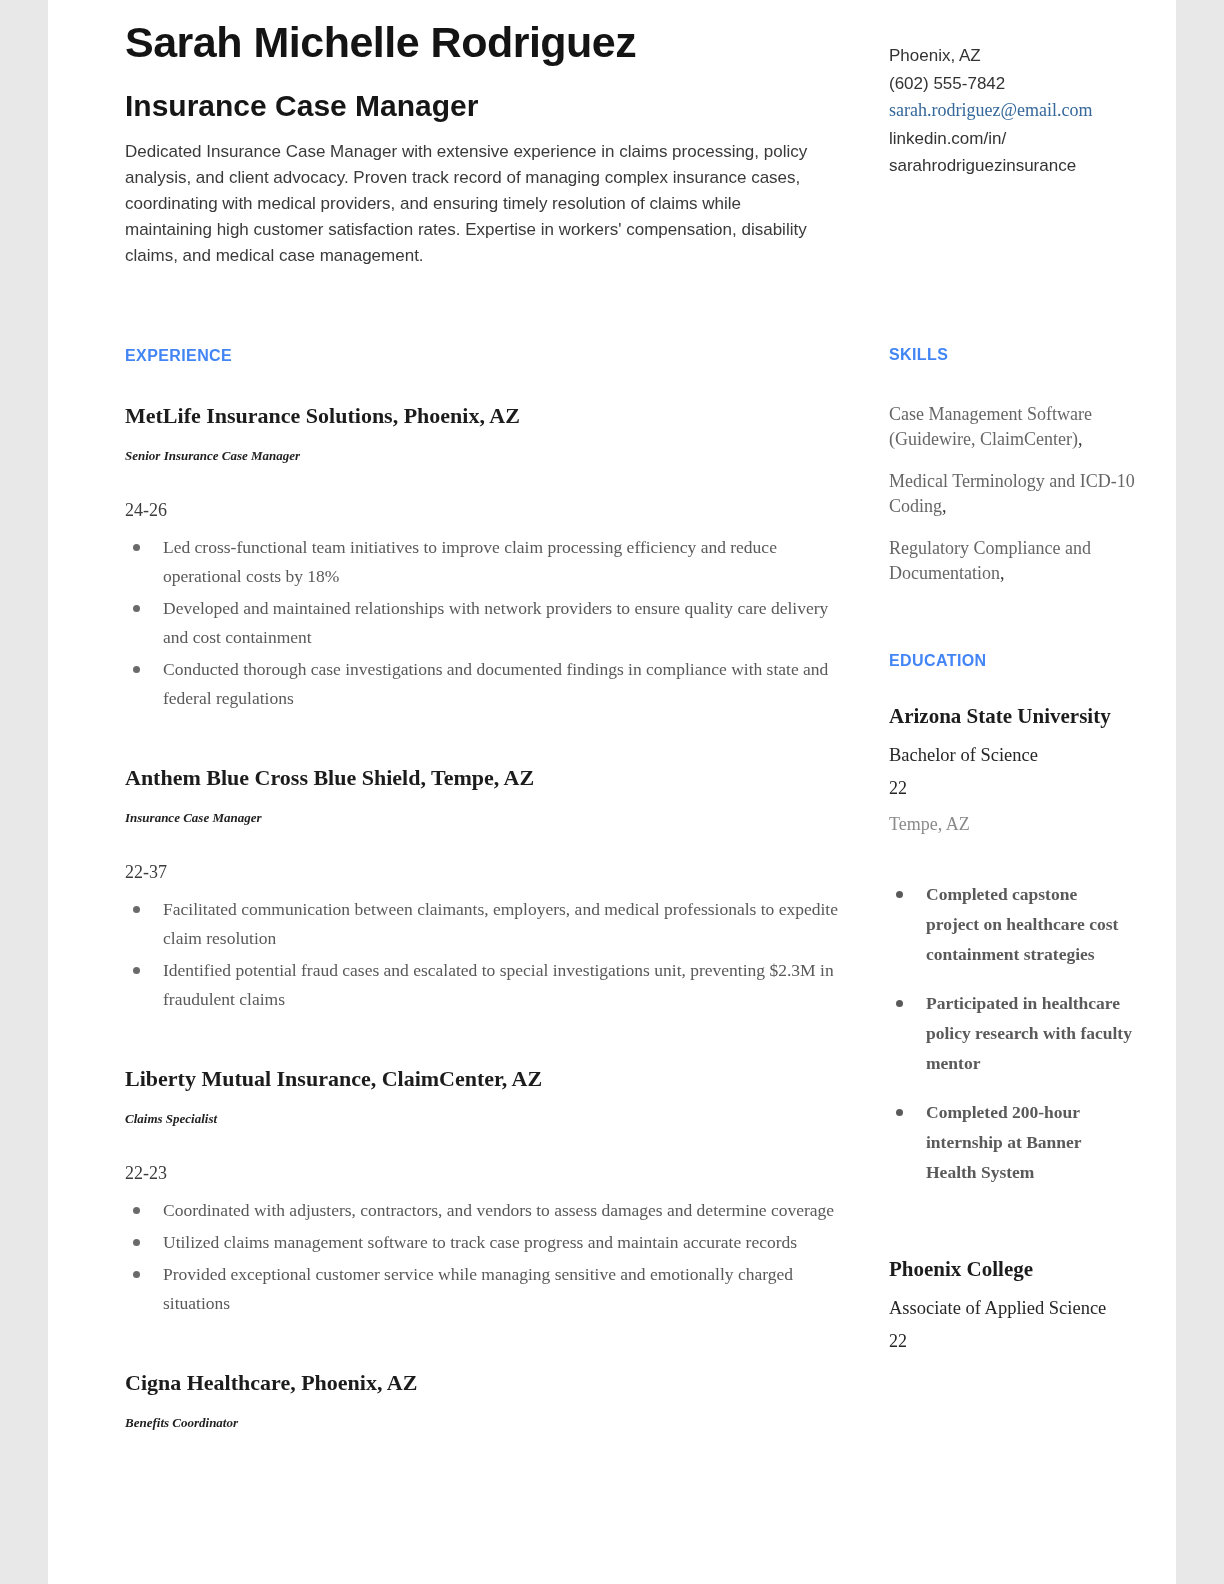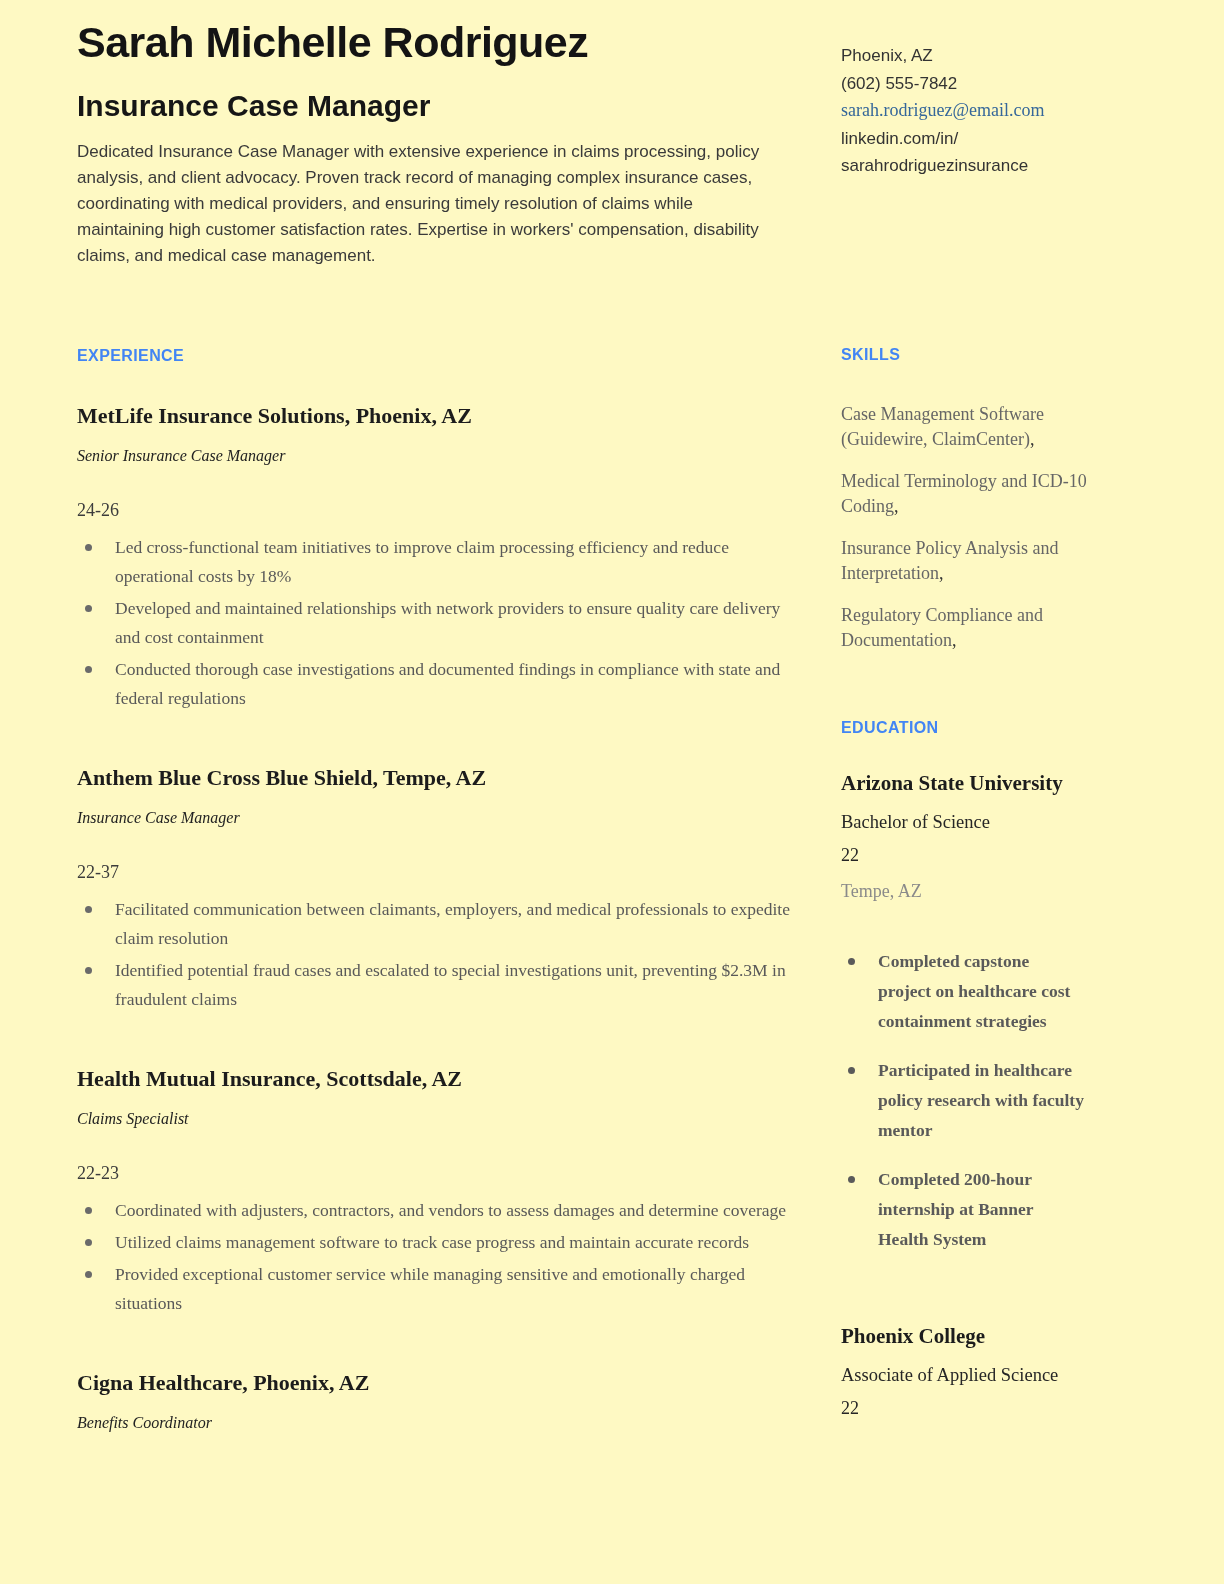--- a/index.html
+++ b/index.html
@@ -1,19 +1,19 @@
 <!DOCTYPE html>
 <html style="--accent_blue: #4285f4; --link_blue: #35679a;"><head>
 <meta charset="utf-8">
 <style>
   * { margin:0; padding:0; box-sizing:border-box; }
   html,body { background:#e8e8e8; }
   .page {
-    position:relative; width:1224px; height:1584px; margin:0 auto;
-    background:#fef9c3; overflow:hidden;
+    position:relative; width:1128px; height:1584px; margin:0 auto;
+    background:#ffffff; overflow:hidden;
     font-family:"Liberation Sans", sans-serif;
     -webkit-font-smoothing:antialiased;
   }
   .left  { position:absolute; left:77px;  top:20px; width:716px; }
   .right { position:absolute; left:841px; top:42px; width:292px; }
 
   
   .name  { font-size:43px; font-weight:bold; color:#141414; letter-spacing:-0.5px; line-height:1.05; }
   .title { margin-top:24px; font-size:30px; font-weight:bold; color:#161616; }
   .summary { margin-top:16px; width:698px; font-size:17px; line-height:26px; color:#3a3a3a; }
@@ -21,21 +21,21 @@
   
   .sec-head { font-size:16px; font-weight:bold; letter-spacing:0.4px; color:var(--accent_blue,#4285f4); line-height:18px; }
   .sec-head.experience { margin-top:78px; }
   .sec-head.skills     { margin-top:166px; }
   .sec-head.education  { margin-top:66px; }
 
   
   .job { margin-top:38px; }
   .job + .job { margin-top:52px; }
   .company  { font-family:"Liberation Serif", serif; font-size:22px; font-weight:bold; color:#1c1c1c; line-height:26px; }
-  .position { margin-top:15px; font-family:"Liberation Serif", serif; font-style:italic; font-size:16px; font-weight:normal; color:#222222; line-height:24px; }
+  .position { margin-top:15px; font-family:"Liberation Serif", serif; font-style:italic; font-size:13px; font-weight:bold; color:#222222; line-height:24px; }
   .dates    { margin-top:31px; font-family:"Liberation Serif", serif; font-size:18px; color:#3c3c3c; line-height:22px; }
   .job ul   { margin-top:12px; list-style:none; padding-left:38px; }
   .job li   { position:relative; font-family:"Liberation Serif", serif; font-size:17.5px; line-height:29px; color:#595959; margin-bottom:3px; }
   .job li::before, .edu-bullets li::before {
     content:""; position:absolute; left:-30px; top:11px;
     width:7px; height:7px; border-radius:50%; background:#6a6a6a;
   }
 
   
   .contact { font-size:17px; line-height:27.5px; color:#333333; }
@@ -88,21 +88,21 @@
       <h4 class="company">Anthem Blue Cross Blue Shield, Tempe, AZ</h4>
       <div class="position">Insurance Case Manager</div>
       <div class="dates">22-37</div>
       <ul>
         <li>Facilitated communication between claimants, employers, and medical professionals to expedite claim resolution</li>
         <li>Identified potential fraud cases and escalated to special investigations unit, preventing $2.3M in fraudulent claims</li>
       </ul>
     </section>
 
     <section class="job">
-      <h4 class="company">Health Mutual Insurance, Scottsdale, AZ</h4>
+      <h4 class="company">Liberty Mutual Insurance, ClaimCenter, AZ</h4>
       <div class="position">Claims Specialist</div>
       <div class="dates">22-23</div>
       <ul>
         <li>Coordinated with adjusters, contractors, and vendors to assess damages and determine coverage</li>
         <li>Utilized claims management software to track case progress and maintain accurate records</li>
         <li>Provided exceptional customer service while managing sensitive and emotionally charged situations</li>
       </ul>
     </section>
 
     <section class="job">
@@ -117,21 +117,20 @@
       <div>(602) 555-7842</div>
       <a class="email">sarah.rodriguez@email.com</a>
       <div class="wrapline">linkedin.com/in/</div>
       <div class="wrapline">sarahrodriguezinsurance</div>
     </div>
 
     <h3 class="sec-head skills">SKILLS</h3>
     <ul class="skills-list">
       <li><span>Case Management Software (Guidewire, ClaimCenter)</span><span class="comma">,</span></li>
       <li><span>Medical Terminology and ICD-10 Coding</span><span class="comma">,</span></li>
-      <li><span>Insurance Policy Analysis and Interpretation</span><span class="comma">,</span></li>
       <li><span>Regulatory Compliance and Documentation</span><span class="comma">,</span></li>
     </ul>
 
     <h3 class="sec-head education">EDUCATION</h3>
 
     <section class="school">
       <h4 class="institution">Arizona State University</h4>
       <div class="degree">Bachelor of Science</div>
       <div class="year">22</div>
       <div class="loc">Tempe, AZ</div>

